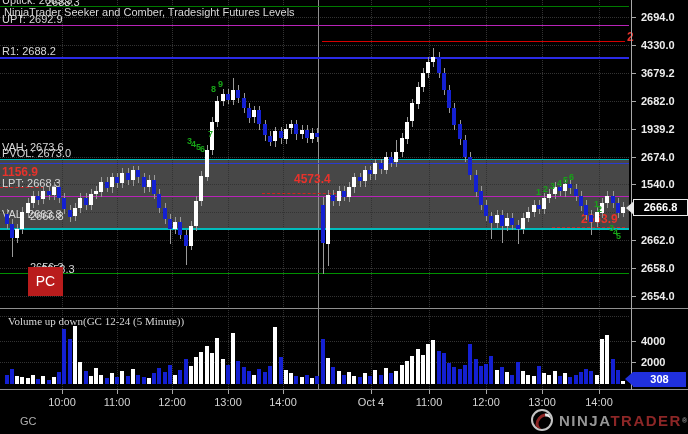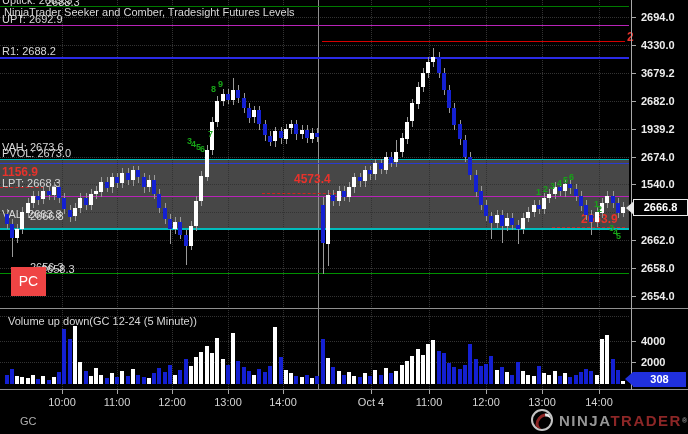--- a/index.html
+++ b/index.html
@@ -14,21 +14,21 @@
   .vsolid{position:absolute;width:0;border-left:1px solid #8f8f8f;}
   .rdash{position:absolute;height:0;border-top:1px dashed #cf2020;}
   .candle-body{position:absolute;width:4px;}
   .wick{position:absolute;width:1px;background:#9a9a9a;}
   .vbar{position:absolute;width:4px;}
   .marker{position:absolute;color:#17a317;font-size:9px;font-weight:bold;line-height:9px;}
   .tick-lbl{position:absolute;left:641px;font-size:11px;font-weight:bold;color:#ededed;line-height:11px;}
   .tickmark{position:absolute;left:631px;width:5px;height:0;border-top:1px solid #a8a8a8;}
   .time-lbl{position:absolute;top:396px;font-size:11px;color:#d4d4d4;transform:translateX(-50%);}
   .time-tick{position:absolute;top:390px;width:0;height:4px;border-left:1px solid #a8a8a8;}
-  #pc-btn{position:absolute;left:11px;top:267px;width:35px;height:29px;background:#ef4444;
+  #pc-btn{position:absolute;left:28px;top:267px;width:35px;height:29px;background:#b91c1c;
           color:#fff;font-size:14px;text-align:center;line-height:29px;cursor:pointer;}
   #price-box{position:absolute;left:633px;top:199px;width:53px;height:15px;background:#000;
              border:1px solid #e8e8e8;color:#fff;font-size:11px;font-weight:bold;
              text-align:center;line-height:15px;}
   #price-box:before{content:"";position:absolute;left:-8px;top:1px;border:7px solid transparent;
              border-right:8px solid #e8e8e8;border-left:none;}
   #vol-box{position:absolute;left:633px;top:372px;width:53px;height:15px;background:#2030dd;
              color:#fff;font-size:11px;font-weight:bold;text-align:center;line-height:15px;}
   #vol-box:before{content:"";position:absolute;left:-8px;top:0px;border:7.5px solid transparent;
              border-right:8px solid #2030dd;border-left:none;}
@@ -490,21 +490,21 @@
   <div class="lbl" style="left:2px;top:-5px;">Uptick: 2685.3</div>
   <div class="lbl" style="left:46px;top:-3px;">2688.3</div>
   <div class="lbl" style="left:4px;top:7px;">NinjaTrader Seeker and Comber, Tradesight Futures Levels</div>
 
   <div id="pc-btn">PC</div>
 
   <div class="hline" style="left:0;top:308px;width:688px;border-top:1px solid #8f8f8f;"></div>
   <div class="hline" style="left:0;top:389px;width:688px;border-top:1px solid #8f8f8f;"></div>
   <div class="vsolid" style="left:631px;top:0;height:390px;border-left:1px solid #a8a8a8;"></div>
 
-  <div class="lbl" style="left:8px;top:316px;">Volume up down(GC 12-24 (5 Minute))</div>
+  <div class="lbl" style="left:8px;top:316px;font-family:Liberation Serif, serif;">Volume up down(GC 12-24 (5 Minute))</div>
 
   <div id="price-axis" class="abs" style="left:631px;top:0;width:57px;height:390px;">
       <div class="tickmark" style="left: 0px; top: 17px;"></div>
       <div class="tick-lbl" style="left: 10px; top: 12px;">2694.0</div>
       <div class="tickmark" style="left: 0px; top: 45px;"></div>
       <div class="tick-lbl" style="left: 10px; top: 40px;">4330.0</div>
       <div class="tickmark" style="left: 0px; top: 73px;"></div>
       <div class="tick-lbl" style="left: 10px; top: 68px;">3679.2</div>
       <div class="tickmark" style="left: 0px; top: 101px;"></div>
       <div class="tick-lbl" style="left: 10px; top: 96px;">2682.0</div>

